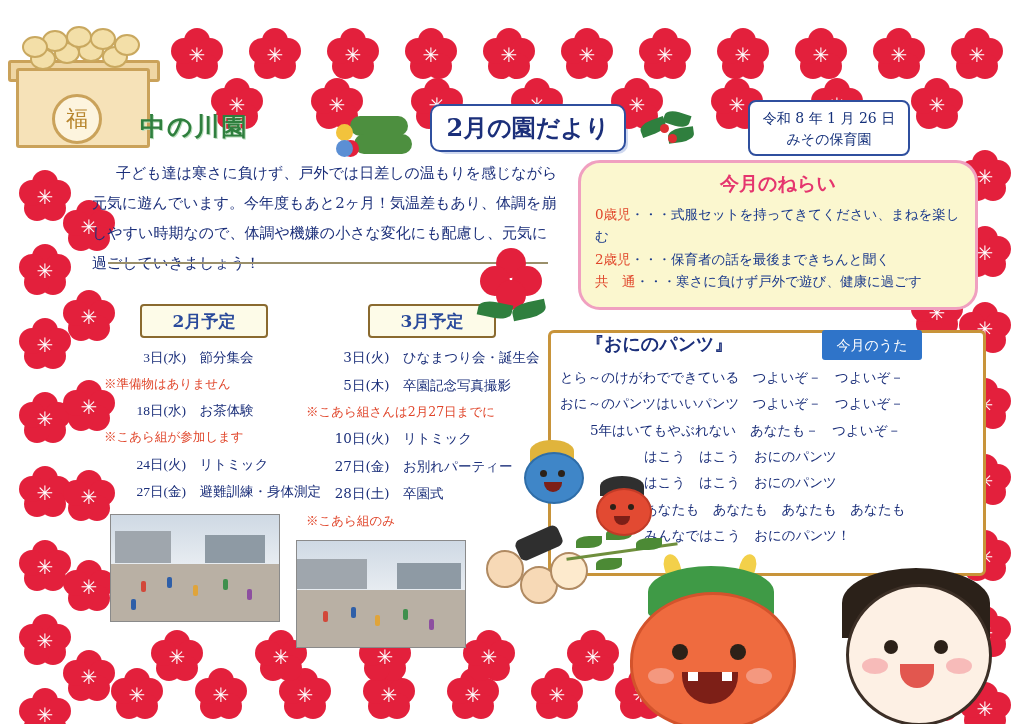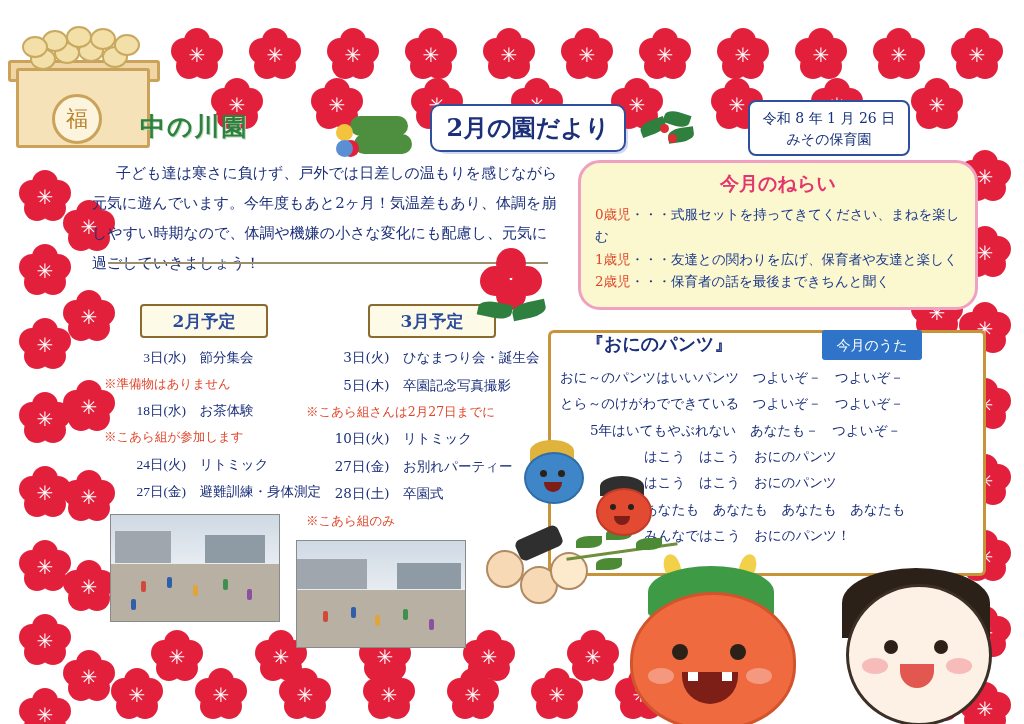--- a/index.html
+++ b/index.html
@@ -774,22 +774,22 @@
     <div>令和 8 年 1 月 26 日</div>
     <div>みその保育園</div>
   </div>
 
   <div class="intro">子ども達は寒さに負けず、戸外では日差しの温もりを感じながら元気に遊んでいます。今年度もあと2ヶ月！気温差もあり、体調を崩しやすい時期なので、体調や機嫌の小さな変化にも配慮し、元気に過ごしていきましょう！</div>
 
   <div class="aims">
     <h3>今月のねらい</h3>
     <div id="aims-rows">
         <div class="row"><span class="age">0歳児</span><span>・・・式服セットを持ってきてください、まねを楽しむ</span></div>
-        <div class="row"><span class="age">1歳児</span><span>・・・友達との関わりを広げ、保育者や友達と楽しく</span></div>
         <div class="row"><span class="age">2歳児</span><span>・・・保育者の話を最後まできちんと聞く</span></div>
+        <div class="row"><span class="age">共　通</span><span>・・・寒さに負けず戸外で遊び、健康に過ごす</span></div>
       </div>
   </div>
 
   <div class="pennants">
     <div class="line"></div>
   </div>
 
   <div class="sched-title feb">2月予定</div>
   <div class="sched-title mar">3月予定</div>
   <div class="sched feb" id="sched-feb">
@@ -817,22 +817,22 @@
     <div class="cam-petal" style="left:34px;top:22px;"></div>
     <div class="cam-petal" style="left:18px;top:36px;"></div>
     <div class="cam-leaf" style="left:0px;top:58px;transform:rotate(12deg);"></div>
     <div class="cam-leaf" style="left:34px;top:58px;transform:rotate(-12deg);"></div>
   </div>
 
   <div class="song-box"></div>
   <div class="song-tag">今月のうた</div>
   <div class="song-title">『おにのパンツ』</div>
   <div class="lyrics" id="lyrics">
+      <div>とら～のけがわでできている　つよいぞ－　つよいぞ－</div>
       <div>おに～のパンツはいいパンツ　つよいぞ－　つよいぞ－</div>
-      <div>とら～のけがわでできている　つよいぞ－　つよいぞ－</div>
       <div style="padding-left: 30px;">5年はいてもやぶれない　あなたも－　つよいぞ－</div>
       <div style="padding-left: 84px;">はこう　はこう　おにのパンツ</div>
       <div style="padding-left: 84px;">はこう　はこう　おにのパンツ</div>
       <div style="padding-left: 84px;">あなたも　あなたも　あなたも　あなたも</div>
       <div style="padding-left: 84px;">みんなではこう　おにのパンツ！</div>
     </div>
 
   <div class="photo p1">
     <div class="sky"></div>
       <div class="ground"></div>

